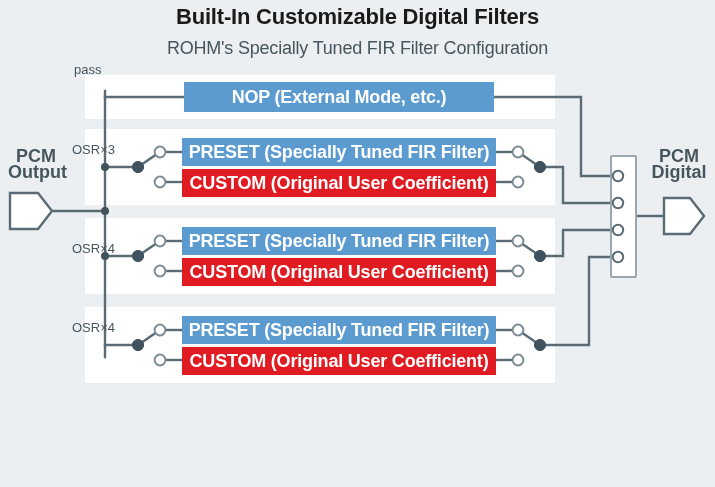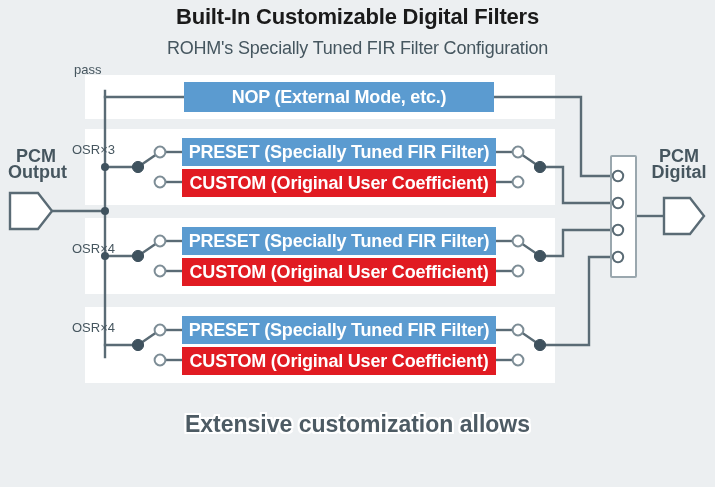--- a/index.html
+++ b/index.html
@@ -186,16 +186,15 @@
   <div class="blk blue" style="left:182px;top:138px;width:314px;height:28px;">PRESET (Specially Tuned FIR Filter)</div>
   <div class="blk red" style="left:182px;top:169px;width:314px;height:28px;">CUSTOM (Original User Coefficient)</div>
 
   <div class="blk blue" style="left:182px;top:227px;width:314px;height:28px;">PRESET (Specially Tuned FIR Filter)</div>
   <div class="blk red" style="left:182px;top:258px;width:314px;height:28px;">CUSTOM (Original User Coefficient)</div>
 
   <div class="blk blue" style="left:182px;top:316px;width:314px;height:28px;">PRESET (Specially Tuned FIR Filter)</div>
   <div class="blk red" style="left:182px;top:347px;width:314px;height:28px;">CUSTOM (Original User Coefficient)</div>
 
   <div class="caption">
-    <span class="ln">Extensive customization allows</span>
   </div>
 
 </div>
 
 </body></html>

